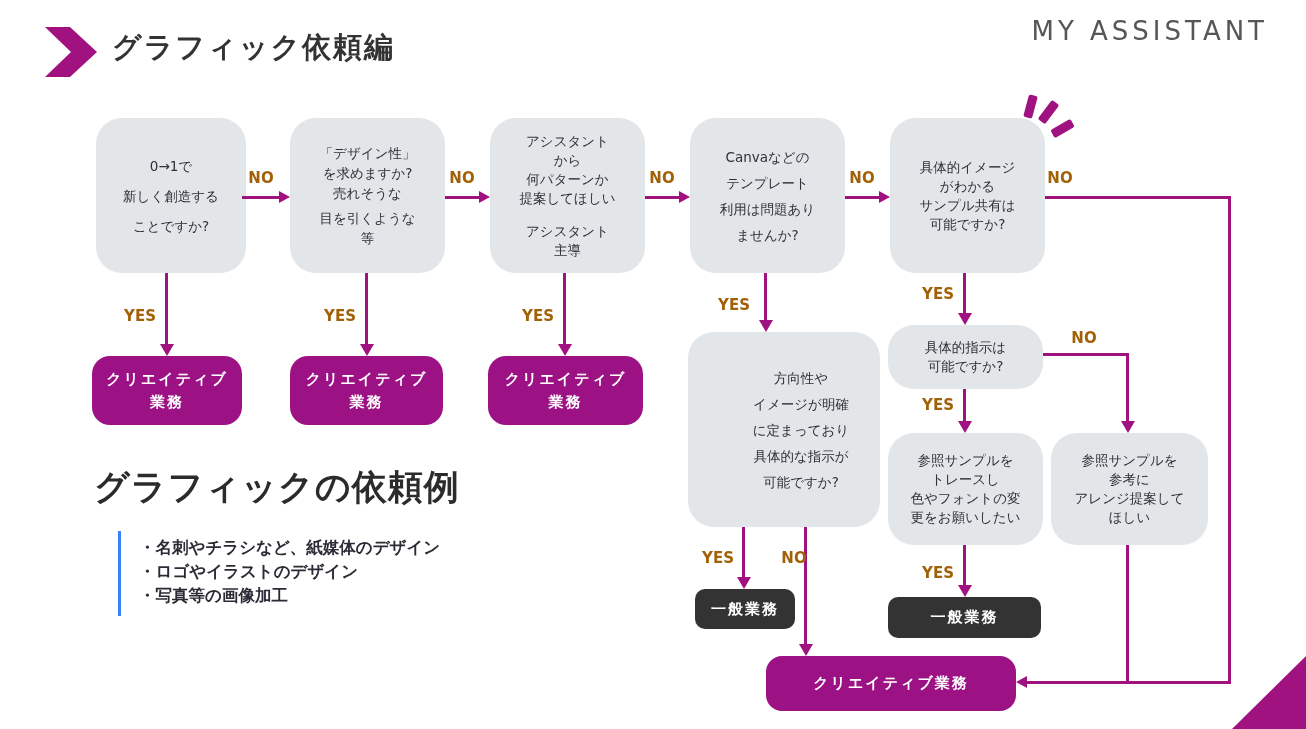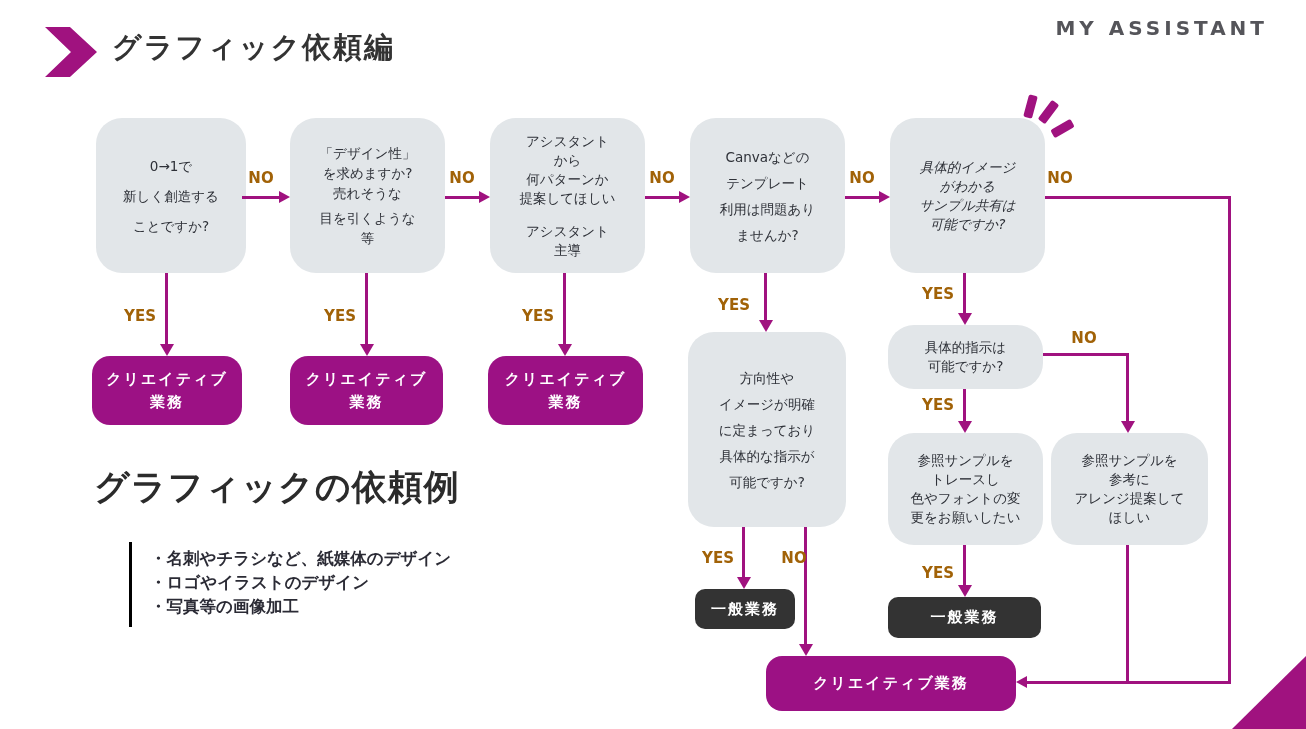--- a/index.html
+++ b/index.html
@@ -3,34 +3,34 @@
 <meta charset="utf-8">
 <style>
   html,body{margin:0;padding:0;background:#fff;}
   .canvas{position:relative;width:1306px;height:729px;background:#ffffff;overflow:hidden;
           font-family:"DejaVu Sans","Liberation Sans",sans-serif;}
 
   
   .chevron{position:absolute;left:45px;top:27px;width:52px;height:50px;background:#A0127F;
            clip-path:polygon(0 0,48% 0,100% 50%,48% 100%,0 100%,50% 50%);}
   .title{position:absolute;left:112px;top:28px;font-size:29px;font-weight:700;color:#333333;letter-spacing:2px;}
-  .logo{position:absolute;right:38px;top:16px;font-size:20px;font-weight:700;color:#55555A;letter-spacing:4px;margin-left:37px;}
+  .logo{position:absolute;right:38px;top:16px;font-size:26px;font-weight:400;color:#55555A;letter-spacing:4px;margin-left:37px;}
 
   
   .node{position:absolute;background:#E2E6E9;border-radius:26px;color:#2E3138;
         display:flex;flex-direction:column;align-items:center;justify-content:center;
         text-align:center;font-size:13.5px;font-weight:500;}
   .node span{display:block;}
   #d1{left:96px;top:118px;width:150px;height:155px;line-height:30px;}
   #d2{left:290px;top:118px;width:155px;height:155px;line-height:20px;}
   #d2 .gap{margin-top:5px;}
   #d3{left:490px;top:118px;width:155px;height:155px;line-height:19px;}
   #d4{left:690px;top:118px;width:155px;height:155px;line-height:26px;}
-  #d5{left:890px;top:118px;width:155px;height:155px;line-height:19px;font-style:italic;}
-  #d6{left:688px;top:332px;width:158px;height:195px;line-height:26px;}
+  #d5{left:890px;top:118px;width:155px;height:155px;line-height:19px;}
+  #d6{left:688px;top:332px;width:158px;height:195px;line-height:26px;padding-left:34px;}
   #d7{left:888px;top:325px;width:155px;height:64px;line-height:19px;}
   #d8{left:888px;top:433px;width:155px;height:112px;line-height:19px;}
   #d9{left:1051px;top:433px;width:157px;height:112px;line-height:19px;}
   .spacer{height:14px;}
 
   
   .creative{position:absolute;background:#9C1184;color:#fff;border-radius:18px;
             display:flex;flex-direction:column;align-items:center;justify-content:center;
             font-weight:700;font-size:15px;letter-spacing:2px;line-height:23px;text-align:center;}
   #c1{left:92px;top:356px;width:150px;height:69px;}
@@ -57,22 +57,22 @@
   
   .spark{position:absolute;width:9px;background:#A0127F;border-radius:2px;}
   #s1{left:1026px;top:95px;height:23px;transform:rotate(15deg);}
   #s2{left:1044px;top:100px;height:24px;transform:rotate(37deg);}
   #s3{left:1058px;top:117px;height:23px;transform:rotate(60deg);}
   .corner-triangle{position:absolute;left:1232px;top:656px;width:74px;height:73px;background:#A0127F;
                    clip-path:polygon(100% 0,100% 100%,0 100%);}
 
   
   .ex-heading{position:absolute;left:94px;top:464px;font-size:35px;font-weight:700;color:#2B2B2B;letter-spacing:1px;}
-  .ex-list{position:absolute;left:113px;top:526px;border-left:3px solid #000000;
-           padding:5px 0 8px 18px;list-style:none;margin:16px;}
+  .ex-list{position:absolute;left:113px;top:526px;border-left:3px solid #3b82f6;
+           padding:5px 0 8px 18px;list-style:none;margin:5px;}
   .ex-list li{font-size:16.5px;font-weight:700;color:#2B2B35;line-height:24px;}
 </style>
 </head>
 <body>
 
 <div class="canvas">
 
   <div class="chevron"></div>
   <div class="title">グラフィック依頼編</div>
   <div class="logo">MY ASSISTANT</div>

